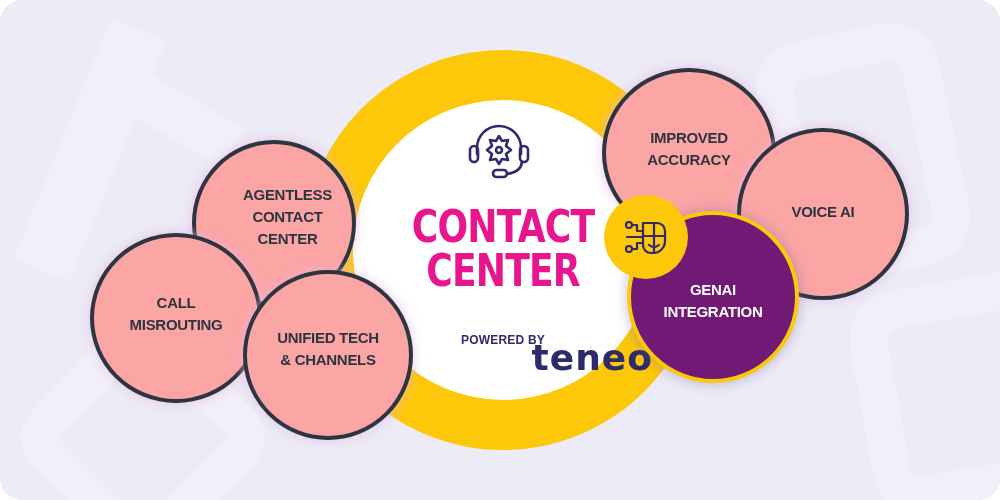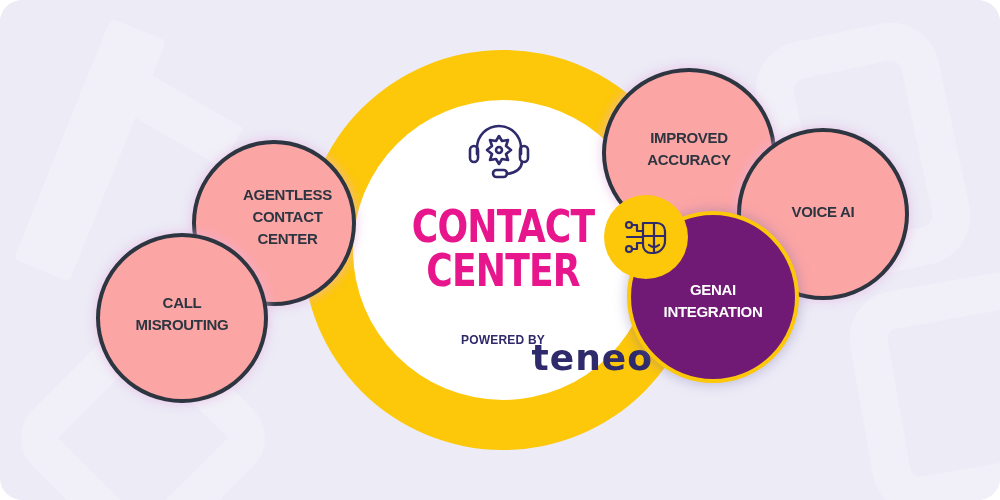--- a/index.html
+++ b/index.html
@@ -27,21 +27,21 @@
     position: absolute; border-radius: 50%; box-sizing: border-box;
     background: #fca5a5; border: 4px solid #2C3540;
     display: flex; align-items: center; justify-content: center; text-align: center;
     color: #2C3540; font-weight: bold; font-size: 15px; line-height: 22px;
     letter-spacing: -0.3px;
     box-shadow: 0 0 10px 2px rgba(232,180,225,0.55);
   }
   .bubble span { white-space: pre-line; display: block; }
   .b-agentless { left: 192px; top: 140px; width: 164px; height: 166px; }
   .b-agentless span { margin-top: -12px; margin-left: 27px; }
-  .b-call { left: 96px; top: 233px; width: 172px; height: 170px; align-items: center; }
+  .b-call { left: 90px; top: 233px; width: 172px; height: 170px; align-items: center; }
   .b-call span { margin-top: -8px; }
   .b-unified { left: 243px; top: 270px; width: 170px; height: 170px; }
   .b-unified span { margin-top: -12px; }
   .b-improved { left: 602px; top: 68px; width: 174px; height: 170px; }
   .b-improved span { margin-top: -8px; }
   .b-voice { left: 737px; top: 128px; width: 172px; height: 172px; }
   .b-voice span { margin-top: -4px; text-align: center; }
   .b-genai {
     left: 627px; top: 211px; width: 172px; height: 172px;
     background: #701a75; border: 4px solid #FDC70A; color: #ffffff;
@@ -103,20 +103,24 @@
 
   <div class="bubble b-agentless">
     <span>AGENTLESS
 CONTACT
 CENTER</span>
   </div>
   <div class="bubble b-call">
     <span>CALL
 MISROUTING</span>
   </div>
+  <div class="bubble b-unified">
+    <span>UNIFIED TECH
+&amp; CHANNELS</span>
+  </div>
 
   <div class="bubble b-improved">
     <span>IMPROVED
 ACCURACY</span>
   </div>
   <div class="bubble b-voice">
     <span>VOICE AI</span>
   </div>
   <div class="bubble b-genai">
     <span>GENAI

